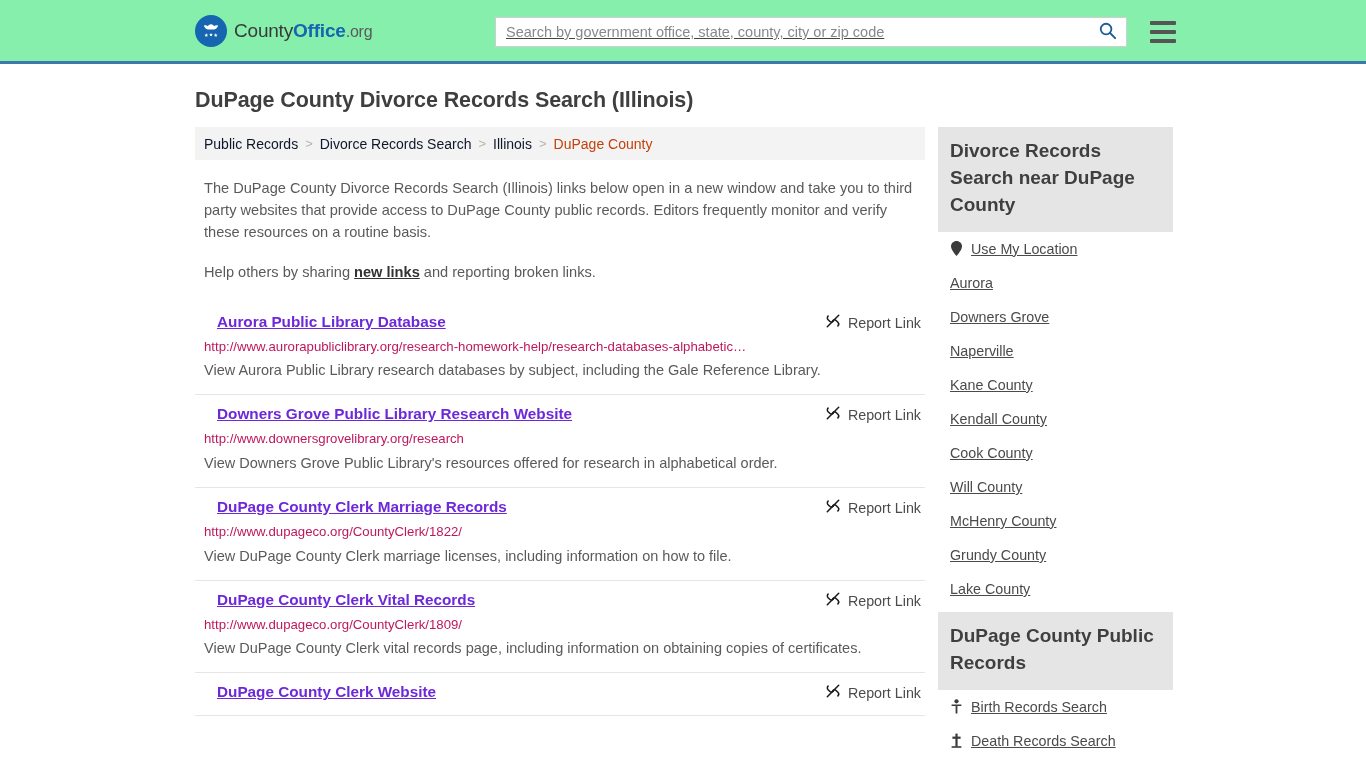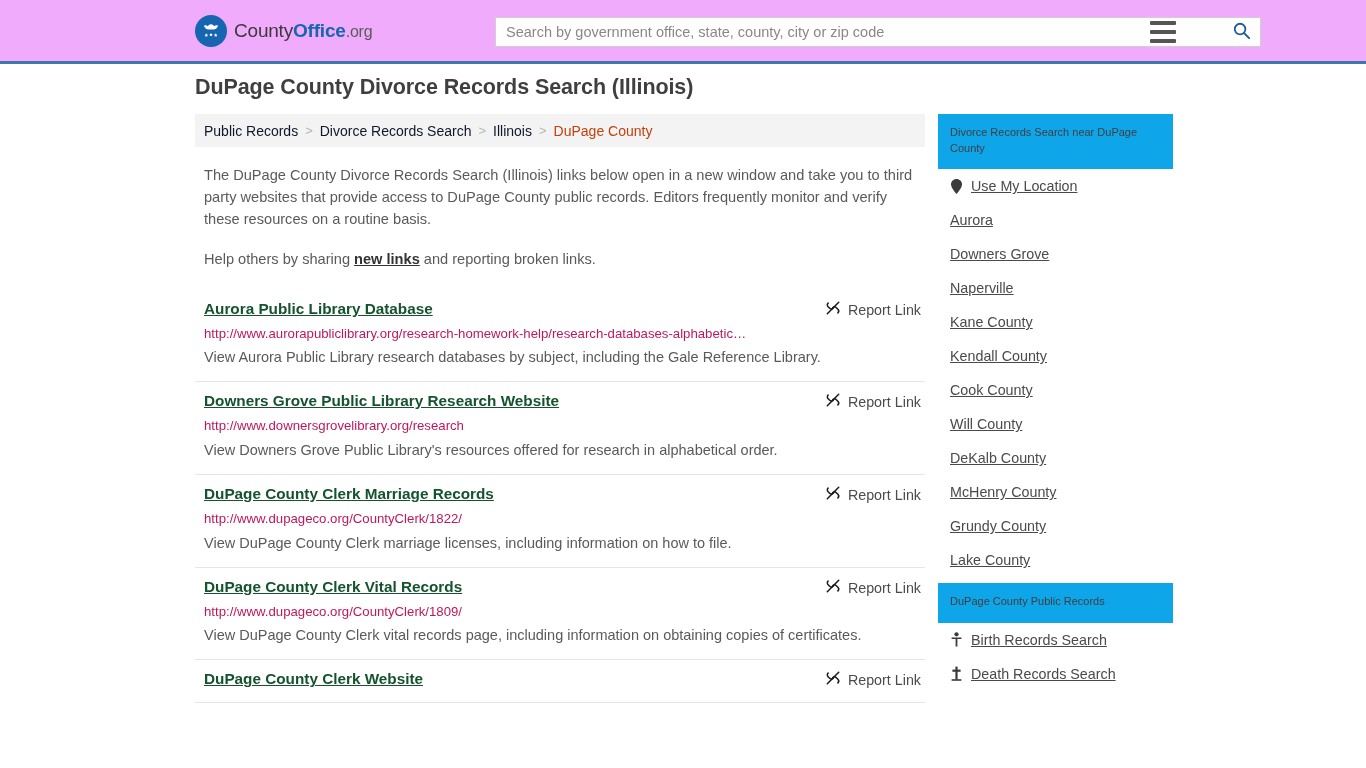--- a/index.html
+++ b/index.html
@@ -10,21 +10,21 @@
     overflow: hidden;
     background: #ffffff;
     font-family: "Liberation Sans", sans-serif;
     color: #444444;
   }
 
   
   .site-header {
     position: relative;
     height: 64px;
-    background: #f0abfc;
+    background: #86efac;
     border-bottom: 3px solid #3c78ab;
     display: flex;
     align-items: center;
   }
   .brand {
     display: flex;
     align-items: center;
     margin-left: 195px;
     text-decoration: none;
   }
@@ -47,26 +47,27 @@
     white-space: nowrap;
   }
   .brand-text .b-county { color: #3a3a3a; }
   .brand-text .b-office { color: #1565b0; font-weight: bold; }
   .brand-text .b-org { color: #5a5a5a; font-size: 16px; }
 
   .search-wrap {
     position: absolute;
     left: 495px;
     top: 17px;
-    width: 766px;
+    width: 632px;
     height: 30px;
     display: flex;
     align-items: center;
     background: #ffffff;
     border: 1px solid #cfcfcf;
+    text-decoration: underline;
   }
   .search-input {
     flex: 1 1 auto;
     border: 0;
     outline: none;
     height: 100%;
     padding: 0 8px 0 10px;
     font-size: 14.5px;
     font-family: "Liberation Sans", sans-serif;
     color: #333;
@@ -107,21 +108,21 @@
     align-items: flex-start;
     padding-left: 195px;
     padding-right: 190px;
   }
   .main-col { width: 730px; flex: none; }
   .side-col { width: 235px; flex: none; margin-left: 13px; }
 
   h1.page-title {
     font-size: 21.5px;
     color: #3f3f3f;
-    margin: 11px 0 14px 0;
+    margin: 24px 0 14px 0;
     font-weight: bold;
     letter-spacing: -0.1px;
   }
 
   .breadcrumb {
     background: #f3f3f3;
     height: 33px;
     display: flex;
     align-items: center;
     padding: 0 9px;
@@ -160,25 +161,26 @@
     position: relative;
   }
   .result-head {
     display: flex;
     align-items: flex-start;
     justify-content: space-between;
   }
   .result-title {
     font-size: 15.3px;
     font-weight: bold;
-    color: #14532d;
+    color: #6d28d9;
     text-decoration: underline;
     cursor: pointer;
     line-height: 1.25;
     padding-right: 16px;
+    margin-left: 13px;
   }
   .report-link {
     display: flex;
     align-items: center;
     gap: 7px;
     flex: none;
     cursor: pointer;
     white-space: nowrap;
     margin-top: 1px;
   }
@@ -196,24 +198,24 @@
   .result-desc {
     font-size: 14.5px;
     color: #5a5a5a;
     margin-top: 3px;
     line-height: 1.6;
   }
 
   
   .side-panel { margin-bottom: 6px; }
   .side-head {
-    background: #0ea5e9;
+    background: #e5e5e5;
     padding: 11px 12px 13px 12px;
-    font-size: 11px;
-    font-weight: normal;
+    font-size: 19px;
+    font-weight: bold;
     color: #3f3f3f;
     line-height: 1.42;
   }
   .side-list { padding: 0; margin: 0; list-style: none; }
   .side-list li {
     display: flex;
     align-items: center;
     gap: 8px;
     padding: 9px 12px 9px 12px;
     font-size: 14.3px;
@@ -412,23 +414,20 @@
           <li>
             <a href="#">Kendall County</a>
           </li>
           <li>
             <a href="#">Cook County</a>
           </li>
           <li>
             <a href="#">Will County</a>
           </li>
           <li>
-            <a href="#">DeKalb County</a>
-          </li>
-          <li>
             <a href="#">McHenry County</a>
           </li>
           <li>
             <a href="#">Grundy County</a>
           </li>
           <li>
             <a href="#">Lake County</a>
           </li>
         </ul>
       </div>

